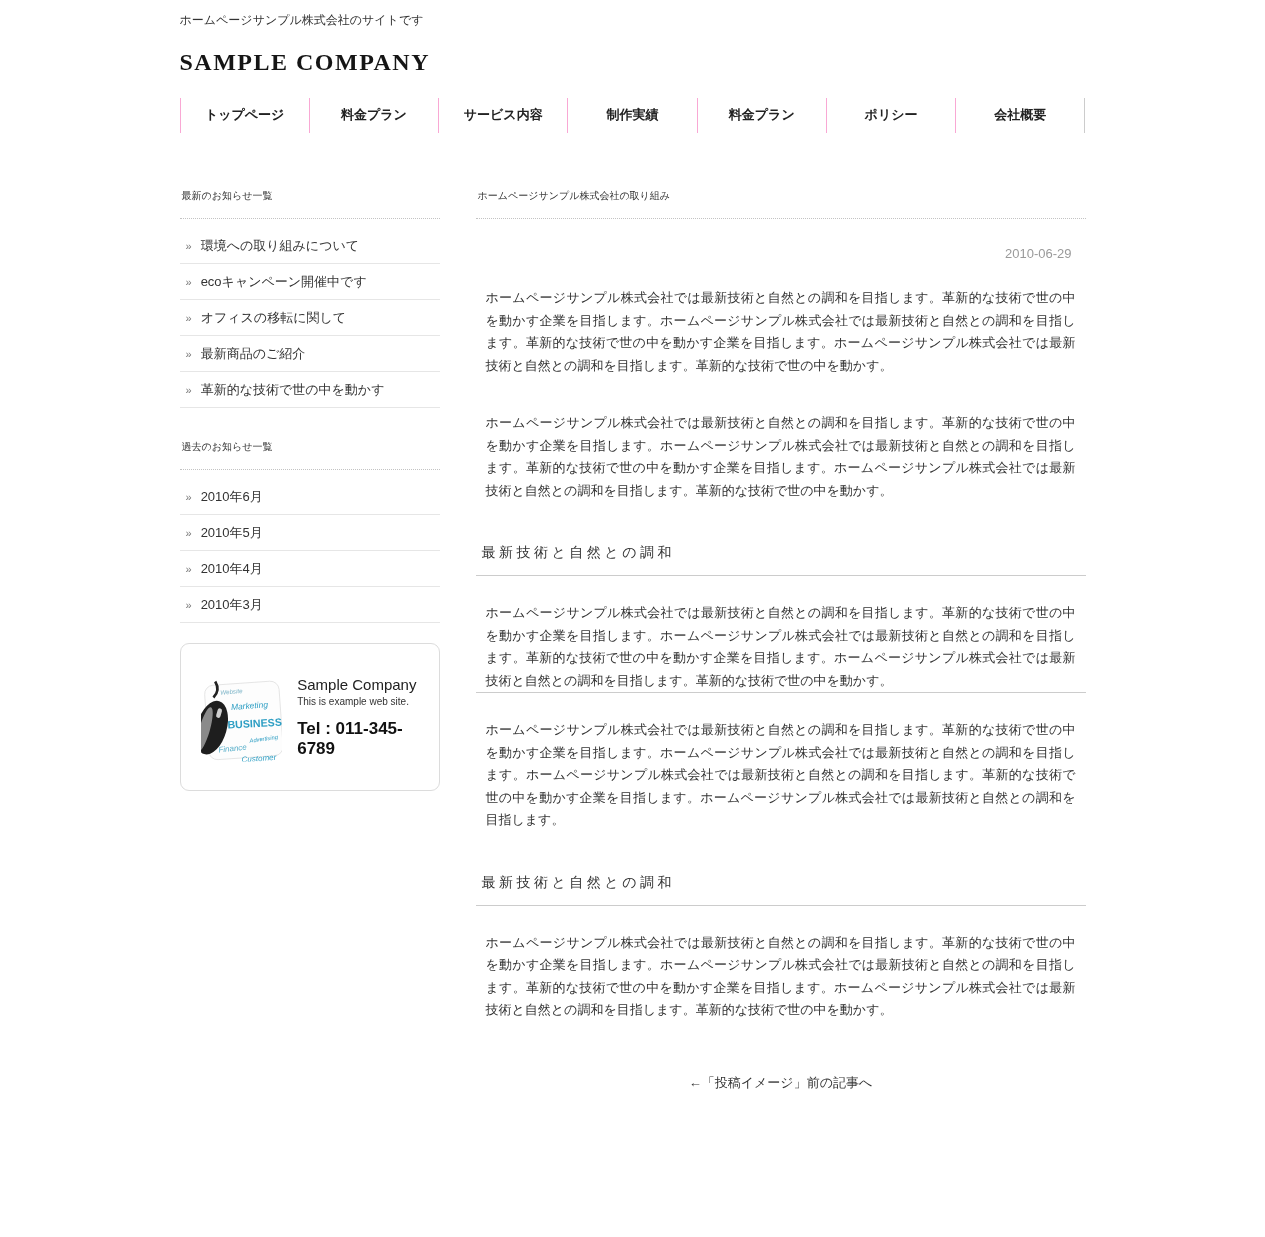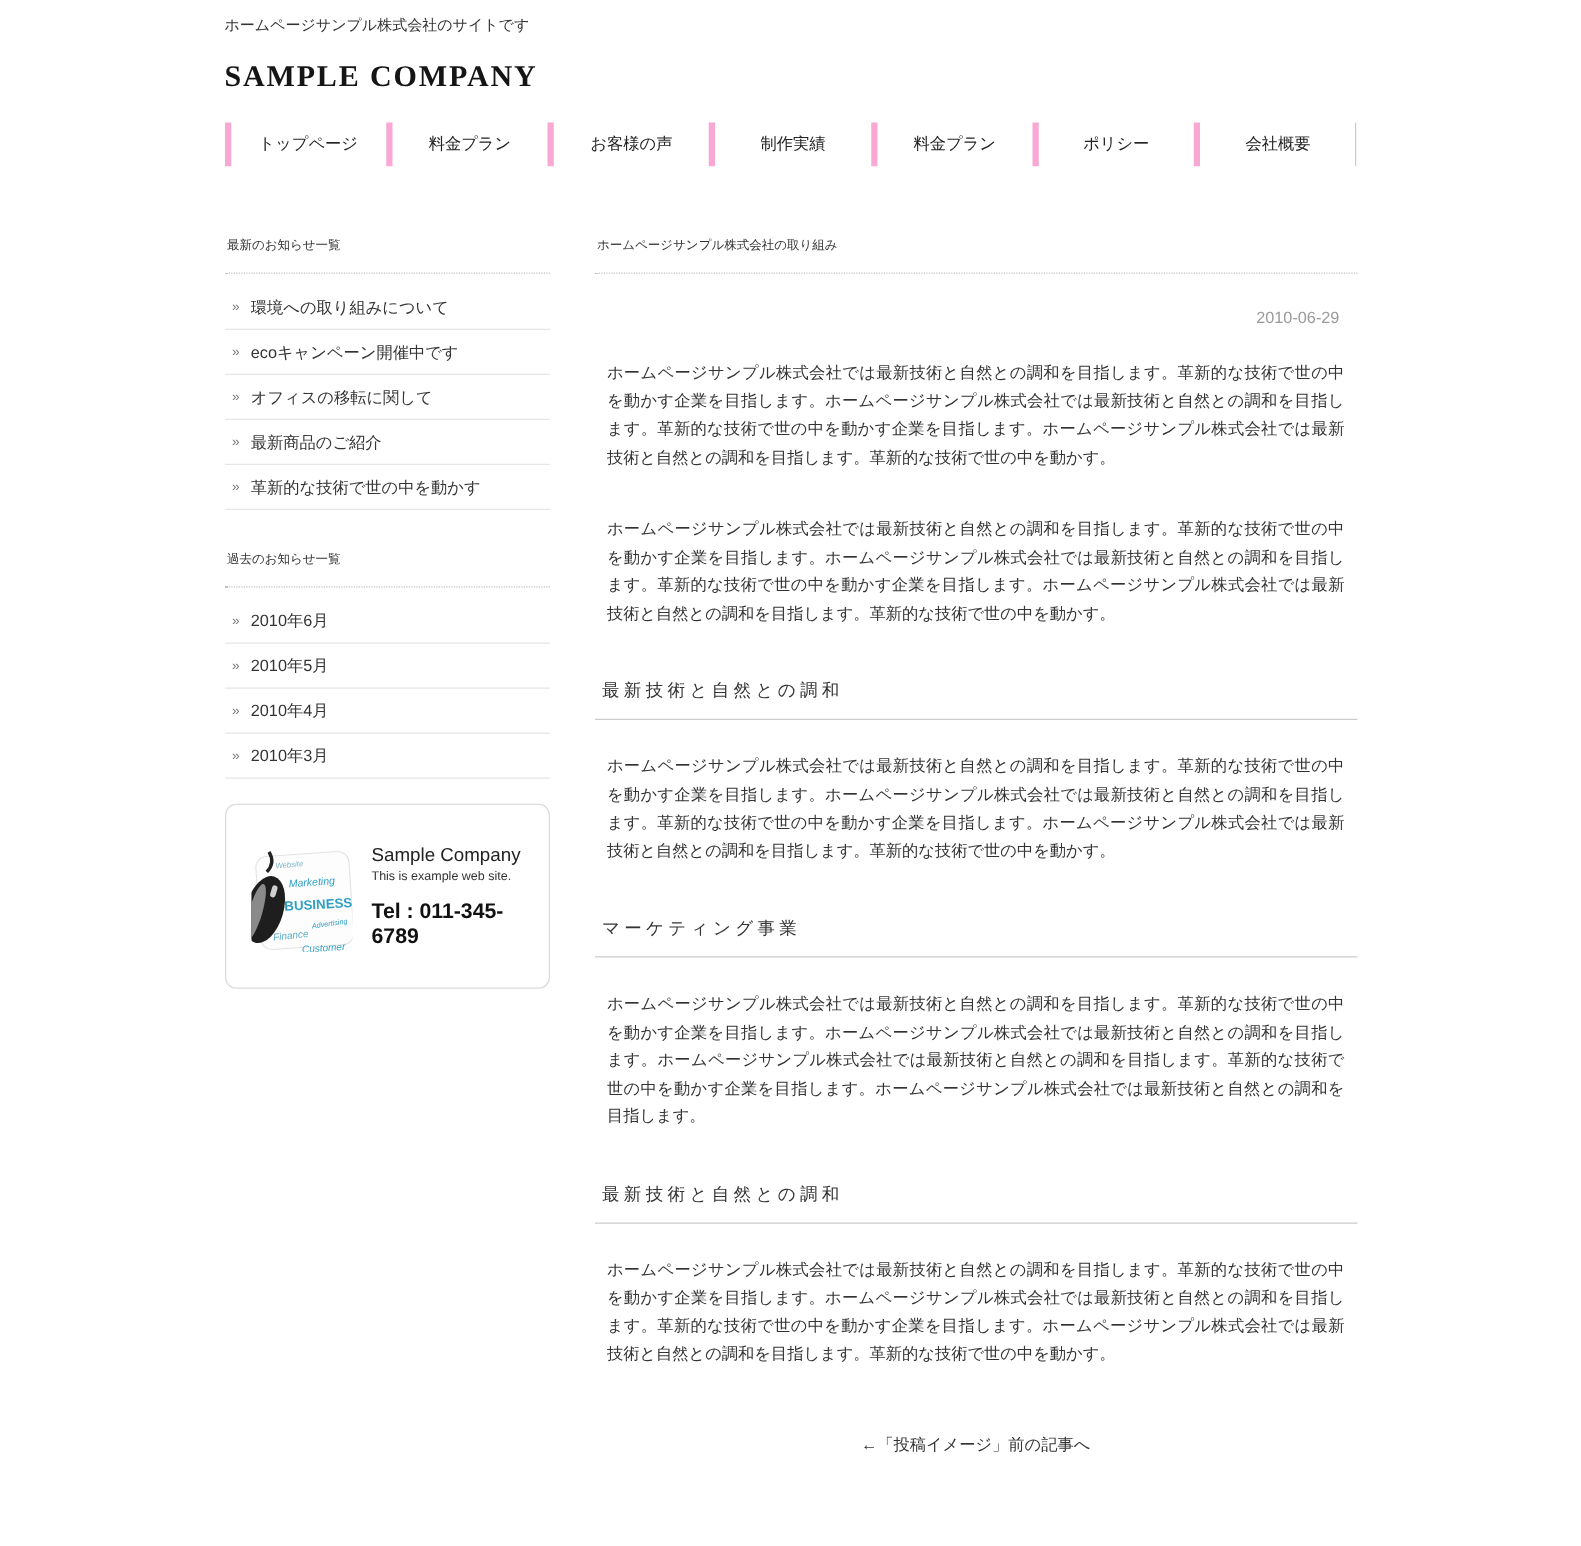--- a/index.html
+++ b/index.html
@@ -14,22 +14,22 @@
   
   .tagline { padding-top: 12px; font-size: 12px; color: #333; }
   .logo {
     margin-top: 20px;
     font-family: "Liberation Serif", "DejaVu Serif", serif;
     font-size: 24px; font-weight: 600; letter-spacing: 1.5px; color: #151515;
     cursor: pointer; width: fit-content;
   }
   .nav { margin-top: 22px; display: flex; }
   .nav-item {
-    flex: 1; text-align: center; font-size: 13px; font-weight: normal; color: #222;
-    padding: 8px 0 9px; border-left: 5px solid #f9a8d4; cursor: pointer;
+    flex: 1; text-align: center; font-size: 13px; font-weight: bold; color: #222;
+    padding: 8px 0 9px; border-left: 1px solid #f9a8d4; cursor: pointer;
   }
   .nav-item:last-child { border-right: 1px solid #ccc; }
 
   
   .content { display: flex; margin-top: 54px; align-items: flex-start; }
   .sidebar { width: 260px; flex: none; }
   .main { width: 610px; flex: none; margin-left: 36px; }
 
   
   .side-title, .main-title {
@@ -79,21 +79,21 @@
 <body>
 
 <div class="container">
 
   <header>
     <div class="tagline">ホームページサンプル株式会社のサイトです</div>
     <div class="logo">SAMPLE COMPANY</div>
     <nav class="nav">
       <div class="nav-item">トップページ</div>
       <div class="nav-item">料金プラン</div>
-      <div class="nav-item">お客様の声</div>
+      <div class="nav-item">サービス内容</div>
       <div class="nav-item">制作実績</div>
       <div class="nav-item">料金プラン</div>
       <div class="nav-item">ポリシー</div>
       <div class="nav-item">会社概要</div>
     </nav>
   </header>
 
   <div class="content">
 
     <aside class="sidebar">
@@ -179,21 +179,20 @@
       <h1 class="main-title">ホームページサンプル株式会社の取り組み</h1>
       <div class="date">2010-06-29</div>
 
       <p class="para">ホームページサンプル株式会社では最新技術と自然との調和を目指します。革新的な技術で世の中を動かす企業を目指します。ホームページサンプル株式会社では最新技術と自然との調和を目指します。革新的な技術で世の中を動かす企業を目指します。ホームページサンプル株式会社では最新技術と自然との調和を目指します。革新的な技術で世の中を動かす。</p>
       <p class="para">ホームページサンプル株式会社では最新技術と自然との調和を目指します。革新的な技術で世の中を動かす企業を目指します。ホームページサンプル株式会社では最新技術と自然との調和を目指します。革新的な技術で世の中を動かす企業を目指します。ホームページサンプル株式会社では最新技術と自然との調和を目指します。革新的な技術で世の中を動かす。</p>
 
       <h3 class="sec-heading">最新技術と自然との調和</h3>
       <div class="sec-rule"></div>
       <p class="para">ホームページサンプル株式会社では最新技術と自然との調和を目指します。革新的な技術で世の中を動かす企業を目指します。ホームページサンプル株式会社では最新技術と自然との調和を目指します。革新的な技術で世の中を動かす企業を目指します。ホームページサンプル株式会社では最新技術と自然との調和を目指します。革新的な技術で世の中を動かす。</p>
 
-      <h3 class="sec-heading">マーケティング事業</h3>
       <div class="sec-rule"></div>
       <p class="para">ホームページサンプル株式会社では最新技術と自然との調和を目指します。革新的な技術で世の中を動かす企業を目指します。ホームページサンプル株式会社では最新技術と自然との調和を目指します。ホームページサンプル株式会社では最新技術と自然との調和を目指します。革新的な技術で世の中を動かす企業を目指します。ホームページサンプル株式会社では最新技術と自然との調和を目指します。</p>
 
       <h3 class="sec-heading">最新技術と自然との調和</h3>
       <div class="sec-rule"></div>
       <p class="para">ホームページサンプル株式会社では最新技術と自然との調和を目指します。革新的な技術で世の中を動かす企業を目指します。ホームページサンプル株式会社では最新技術と自然との調和を目指します。革新的な技術で世の中を動かす企業を目指します。ホームページサンプル株式会社では最新技術と自然との調和を目指します。革新的な技術で世の中を動かす。</p>
 
       <div class="prev-link">←「投稿イメージ」前の記事へ</div>
     </main>
   </div>

